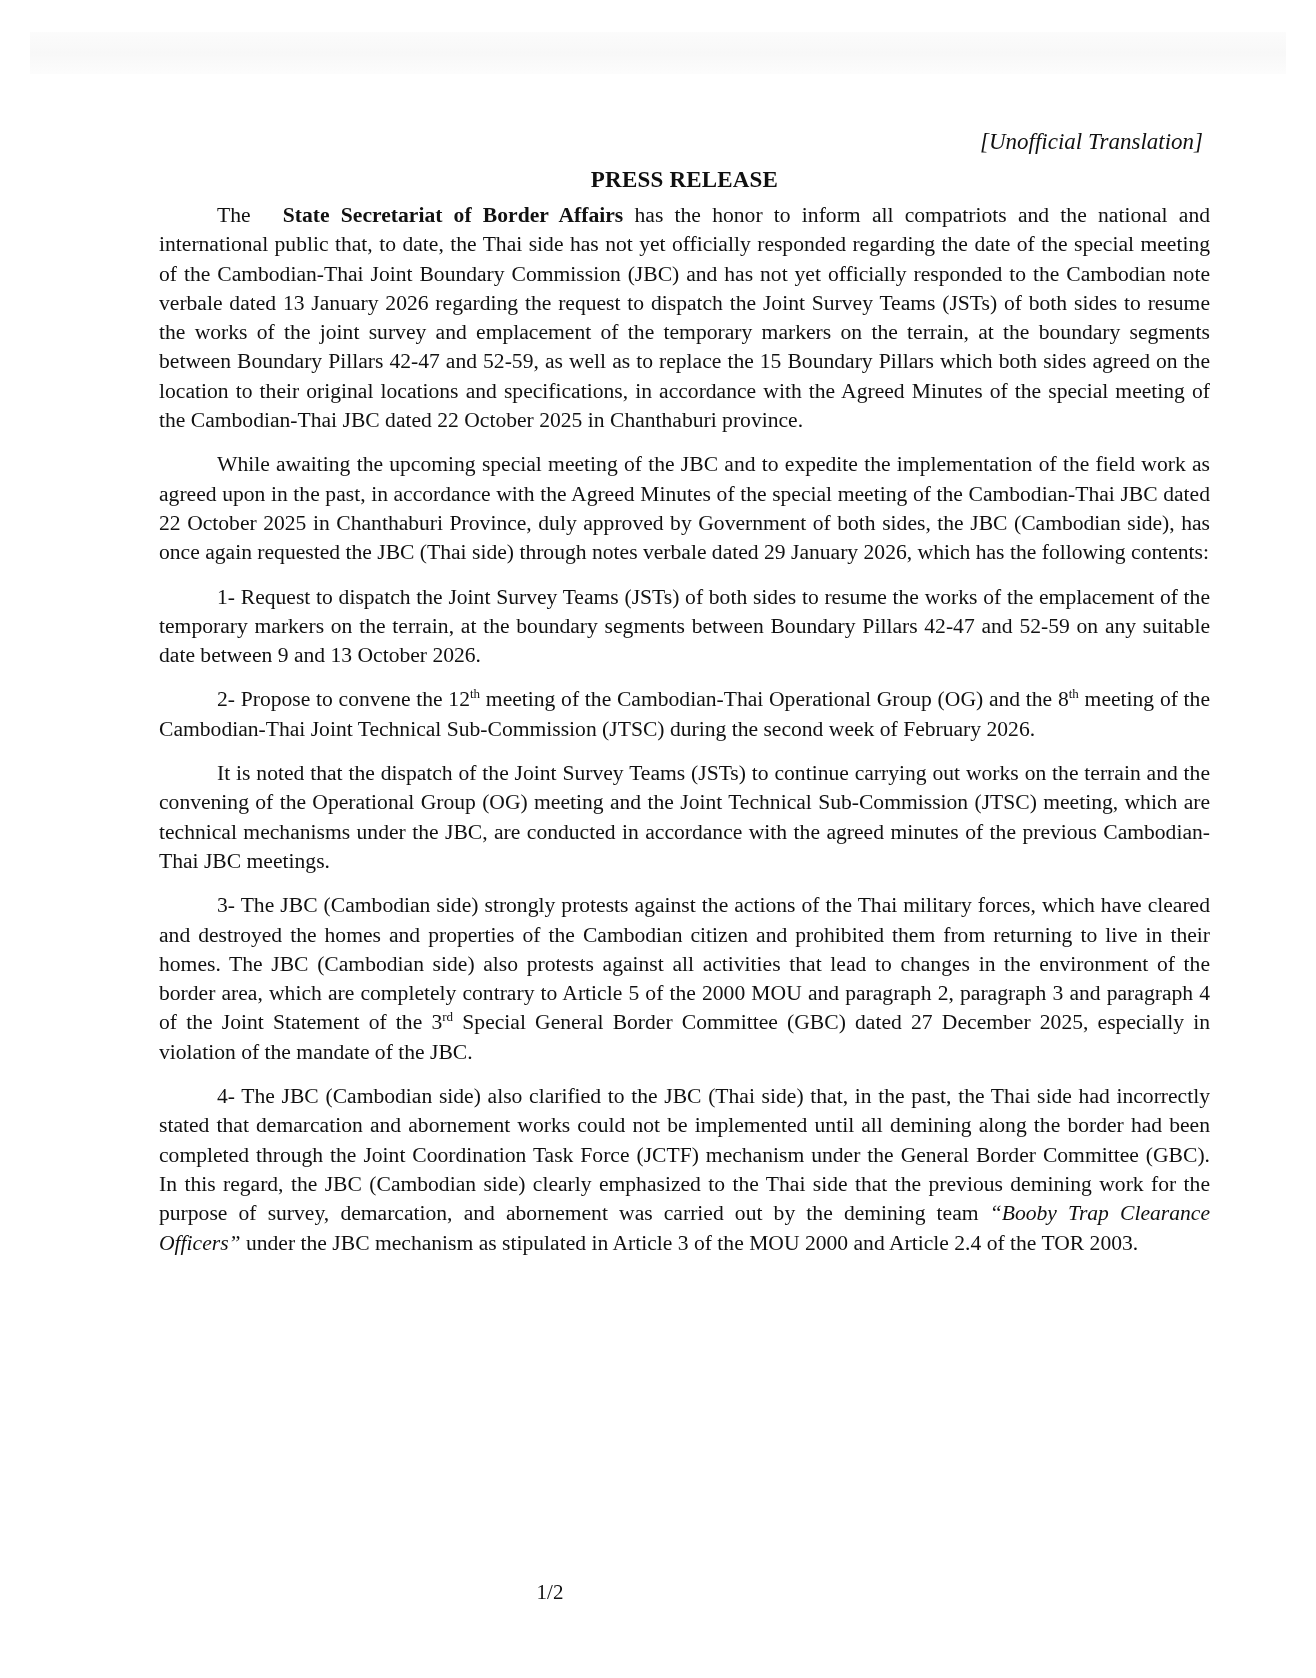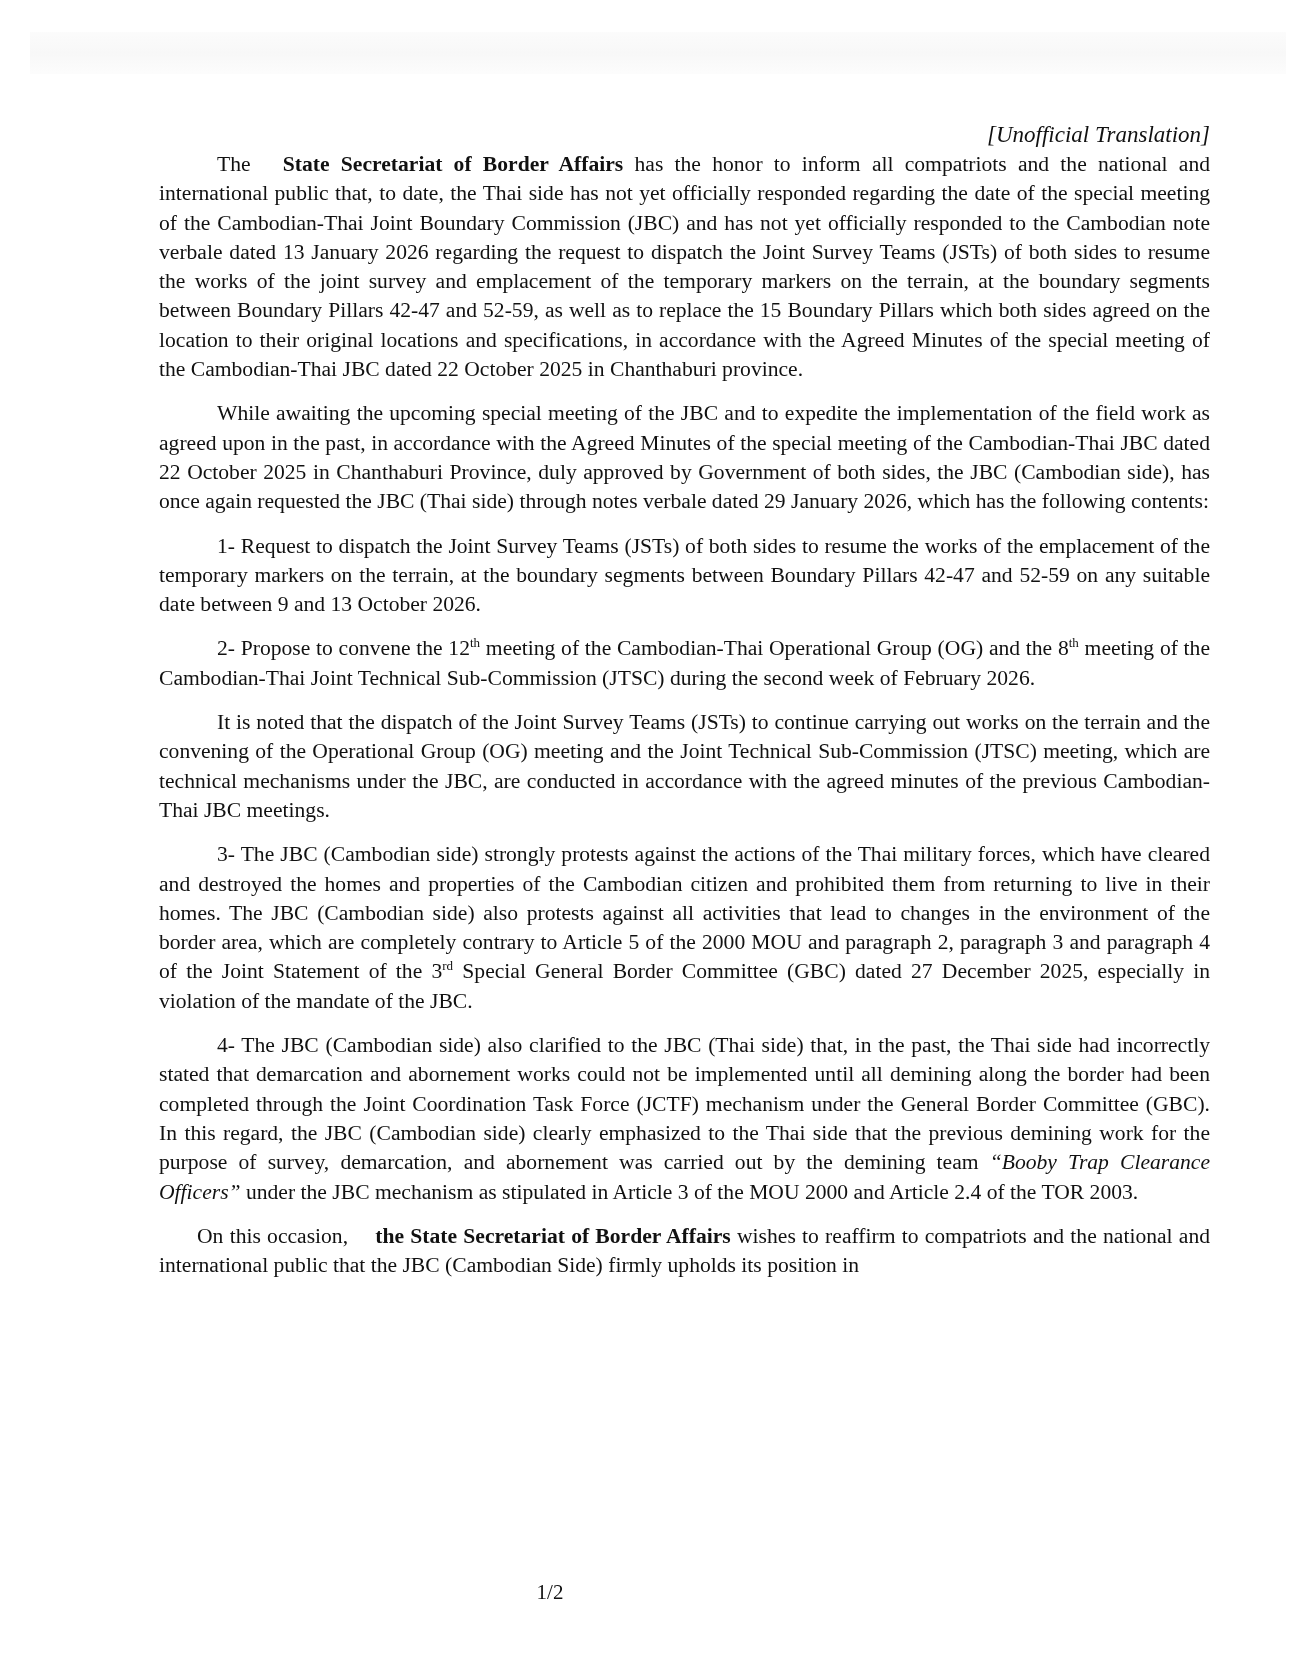--- a/index.html
+++ b/index.html
@@ -11,21 +11,21 @@
   .scan-band {
     position: absolute; left: 30px; top: 32px; width: 1256px; height: 42px;
     background: linear-gradient(to bottom, #fbfbfb, #f7f7f7 50%, #fcfcfc);
     opacity: 0.9;
   }
   .page {
     position: absolute; left: 159px; top: 120px; width: 1051px;
   }
   .unofficial {
     text-align: right; font-style: italic; font-size: 23px; line-height: 30px;
-    margin: 0; padding-right: 0;
+    margin: 7px; padding-right: 0;
   }
   .title {
     text-align: center; font-weight: bold; font-size: 23px; line-height: 30px;
     margin: 8px 0 6px 0; letter-spacing: 0.2px;
   }
   p.para {
     margin: 0 0 15px 0; font-size: 21.6px; line-height: 29.3px;
     text-align: justify; text-indent: 58px;
     transform: scaleX(1.0);
   }
@@ -38,31 +38,31 @@
     text-align: center; font-size: 21px;
   }
 </style>
 </head>
 <body>
 
 <div class="scan-band"></div>
 
 <div class="page">
   <p class="unofficial">[Unofficial Translation]</p>
+  <h1 class="title">PRESS RELEASE</h1>
 
   <p class="para"><span>The </span><span class="bold">State Secretariat of Border Affairs</span><span> has the honor to inform all compatriots and the national and international public that, to date, the Thai side has not yet officially responded regarding the date of the special meeting of the Cambodian-Thai Joint Boundary Commission (JBC) and has not yet officially responded to the Cambodian note verbale dated 13 January  2026 regarding the request to dispatch the Joint Survey Teams (JSTs) of both sides to resume the works of the joint survey and emplacement of the temporary markers on the terrain, at the boundary segments between Boundary Pillars 42-47 and 52-59, as well as to replace the 15 Boundary Pillars which both sides agreed on the location to their original locations and specifications, in accordance with the Agreed Minutes of the special meeting of the Cambodian-Thai JBC dated 22 October  2025 in Chanthaburi province.</span></p>
 
   <p class="para">While awaiting the upcoming special meeting of the JBC and to expedite the implementation of the field work as agreed upon in the past, in accordance with the Agreed Minutes of the special meeting of the Cambodian-Thai JBC dated 22 October 2025 in Chanthaburi Province, duly approved by Government of both sides, the JBC (Cambodian side), has once again requested the JBC (Thai side) through notes verbale dated 29 January 2026, which has the following contents:</p>
 
   <p class="para">1- Request to dispatch the Joint Survey Teams (JSTs) of both sides to resume the works of the emplacement of the temporary markers on the terrain, at the boundary segments between Boundary Pillars 42-47 and 52-59 on any suitable date between 9 and 13 October 2026.</p>
 
   <p class="para"><span>2- Propose to convene the 12</span><sup>th</sup><span> meeting of the Cambodian-Thai Operational Group (OG) and the 8</span><sup>th</sup><span> meeting of the Cambodian-Thai Joint Technical Sub-Commission (JTSC) during the second week of February 2026.</span></p>
 
   <p class="para">It is noted that the dispatch of the Joint Survey Teams (JSTs) to continue carrying out works on the terrain and the convening of the Operational Group (OG) meeting and the Joint Technical Sub-Commission (JTSC) meeting, which are technical mechanisms under the JBC, are conducted in accordance with the agreed minutes of the previous Cambodian-Thai JBC meetings.</p>
 
   <p class="para"><span>3- The JBC (Cambodian side) strongly protests against the actions of the Thai military forces, which have cleared and destroyed the homes and properties of the Cambodian citizen and prohibited them from returning to live in their homes. The JBC (Cambodian side) also protests against all activities that lead to changes in the environment of the border area, which are completely contrary to Article 5 of the 2000 MOU and paragraph 2, paragraph 3 and paragraph 4 of the Joint Statement of the 3</span><sup>rd</sup><span> Special General Border Committee (GBC) dated 27 December 2025, especially in violation of the mandate of the JBC.</span></p>
 
   <p class="para"><span>4- The JBC (Cambodian side) also clarified to the JBC (Thai side) that, in the past, the Thai side had incorrectly stated that demarcation and abornement works could not be implemented until all demining along the border had been completed through the Joint Coordination Task Force (JCTF) mechanism under the General Border Committee (GBC). In this regard, the JBC (Cambodian side) clearly emphasized to the Thai side that the previous demining work for the purpose of survey, demarcation, and abornement was carried out by the demining team </span><span class="ital">“Booby Trap Clearance Officers”</span><span> under the JBC mechanism as stipulated in Article 3 of the MOU 2000 and Article 2.4 of the TOR 2003.</span></p>
 
-  <p class="para last"><span>On this occasion, </span><span class="bold">the State Secretariat of Border Affairs</span><span> wishes to reaffirm to compatriots and the national and international public that the JBC (Cambodian Side) firmly upholds its position in</span></p>
 </div>
 
 <div class="page-number">1/2</div>
 
 </body></html>

